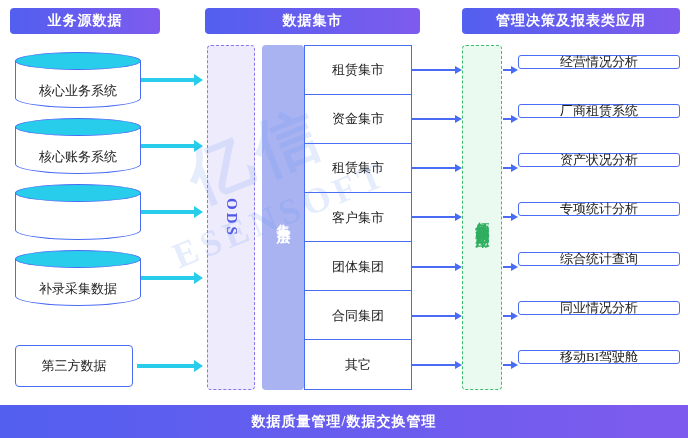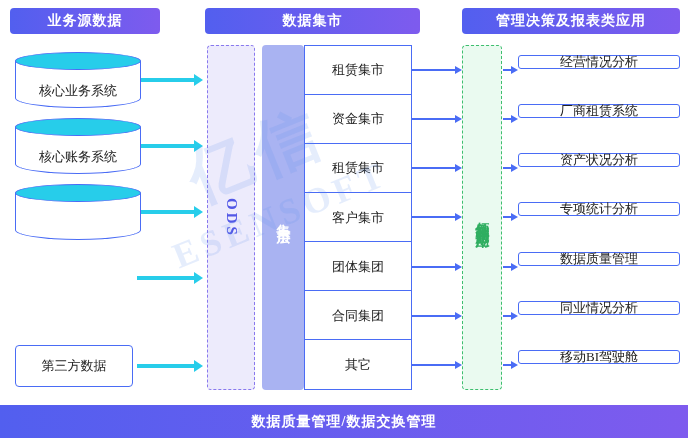--- a/index.html
+++ b/index.html
@@ -131,20 +131,25 @@
   </div>
   <div class="cyl" style="top:118px">
     <div class="cyl-top"></div>
     <div class="cyl-body"></div>
     <div class="cyl-label">核心账务系统</div>
   </div>
   <div class="cyl" style="top:184px">
     <div class="cyl-top"></div>
     <div class="cyl-body"></div>
   </div>
+  <div class="cyl" style="top:250px">
+    <div class="cyl-top"></div>
+    <div class="cyl-body"></div>
+    <div class="cyl-label">补录采集数据</div>
+  </div>
   <div class="src-rect" style="top:345px">
     <span>第三方数据</span>
   </div>
 
   <div class="arrow-cyan" style="left:137px; top:78px;  width:58px"></div>
   <div class="arrow-cyan" style="left:137px; top:144px; width:58px"></div>
   <div class="arrow-cyan" style="left:137px; top:210px; width:58px"></div>
   <div class="arrow-cyan" style="left:137px; top:276px; width:58px"></div>
   <div class="arrow-cyan" style="left:137px; top:364px; width:58px"></div>
 
@@ -183,21 +188,21 @@
   <div class="line-blue" style="left:503px; top:167px; width:9px"></div>
   <div class="line-blue" style="left:503px; top:216px; width:9px"></div>
   <div class="line-blue" style="left:503px; top:266px; width:9px"></div>
   <div class="line-blue" style="left:503px; top:315px; width:9px"></div>
   <div class="line-blue" style="left:503px; top:364px; width:9px"></div>
 
   <div class="app-box" style="top:55px">经营情况分析</div>
   <div class="app-box" style="top:104px">厂商租赁系统</div>
   <div class="app-box" style="top:153px">资产状况分析</div>
   <div class="app-box" style="top:202px">专项统计分析</div>
-  <div class="app-box" style="top:252px">数据质量管理</div>
+  <div class="app-box" style="top:252px">综合统计查询</div>
   <div class="app-box" style="top:301px">同业情况分析</div>
   <div class="app-box" style="top:350px">移动BI驾驶舱</div>
 
   <div class="watermark">
     <div class="wm-cn">亿信</div>
     <div class="wm-en">ESENSOFT</div>
   </div>
 
   <div class="footer">数据质量管理/数据交换管理</div>
 

